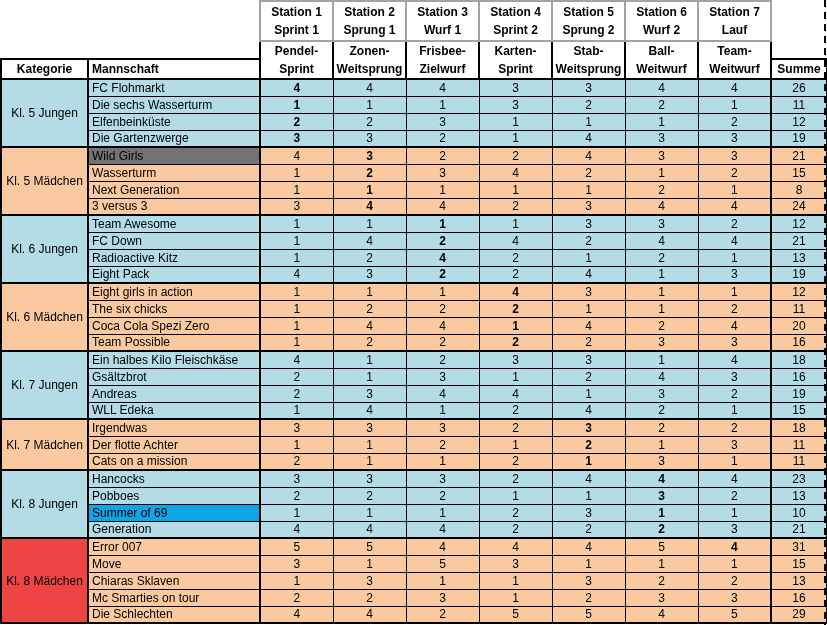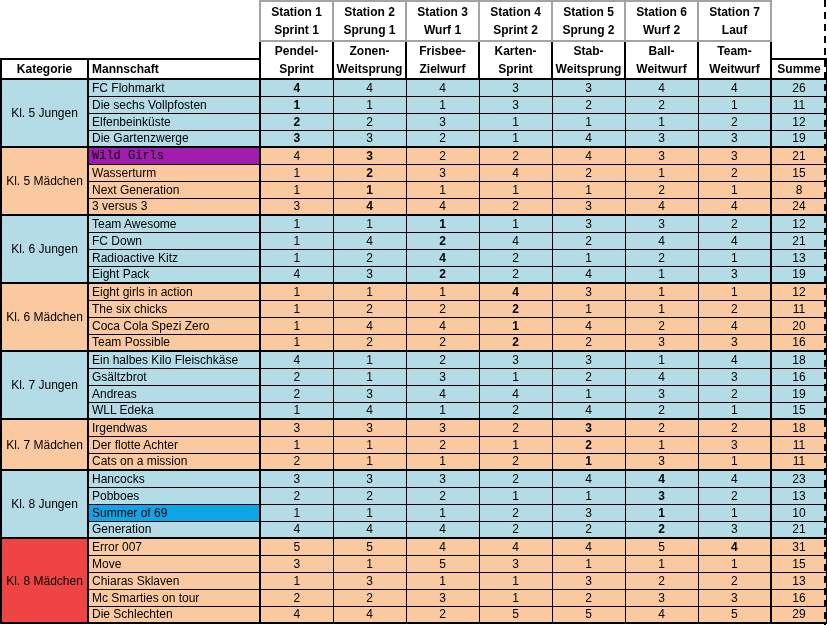--- a/index.html
+++ b/index.html
@@ -127,21 +127,21 @@
           <td class="score t2 boldcell" style="background: rgb(179, 220, 230);">4</td>
           <td class="score t2" style="background: rgb(179, 220, 230);">4</td>
           <td class="score t2" style="background: rgb(179, 220, 230);">4</td>
           <td class="score t2" style="background: rgb(179, 220, 230);">3</td>
           <td class="score t2" style="background: rgb(179, 220, 230);">3</td>
           <td class="score t2" style="background: rgb(179, 220, 230);">4</td>
           <td class="score t2" style="background: rgb(179, 220, 230);">4</td>
           <td class="sum t2" style="background: rgb(179, 220, 230); margin-top: 36px;">26</td>
         </tr>
         <tr class="data-row">
-          <td class="team" style="background: rgb(179, 220, 230);">Die sechs Vollpfosten</td>
+          <td class="team" style="background: rgb(179, 220, 230);">Die sechs Wasserturm</td>
           <td class="score boldcell" style="background: rgb(179, 220, 230);">1</td>
           <td class="score" style="background: rgb(179, 220, 230);">1</td>
           <td class="score" style="background: rgb(179, 220, 230);">1</td>
           <td class="score" style="background: rgb(179, 220, 230);">3</td>
           <td class="score" style="background: rgb(179, 220, 230);">2</td>
           <td class="score" style="background: rgb(179, 220, 230);">2</td>
           <td class="score" style="background: rgb(179, 220, 230);">1</td>
           <td class="sum" style="background: rgb(179, 220, 230);">11</td>
         </tr>
         <tr class="data-row">
@@ -161,21 +161,21 @@
           <td class="score" style="background: rgb(179, 220, 230);">3</td>
           <td class="score" style="background: rgb(179, 220, 230);">2</td>
           <td class="score" style="background: rgb(179, 220, 230);">1</td>
           <td class="score" style="background: rgb(179, 220, 230);">4</td>
           <td class="score" style="background: rgb(179, 220, 230);">3</td>
           <td class="score" style="background: rgb(179, 220, 230);">3</td>
           <td class="sum" style="background: rgb(179, 220, 230);">19</td>
         </tr>
         <tr class="data-row">
           <td class="cat" rowspan="4" style="background: rgb(251, 201, 160);">Kl. 5 Mädchen</td>
-          <td class="team t2" style="background: #a21caf; font-family: Liberation Mono, monospace;">Wild Girls</td>
+          <td class="team t2" style="background: #737373;">Wild Girls</td>
           <td class="score t2" style="background: rgb(251, 201, 160);">4</td>
           <td class="score t2 boldcell" style="background: rgb(251, 201, 160);">3</td>
           <td class="score t2" style="background: rgb(251, 201, 160);">2</td>
           <td class="score t2" style="background: rgb(251, 201, 160);">2</td>
           <td class="score t2" style="background: rgb(251, 201, 160);">4</td>
           <td class="score t2" style="background: rgb(251, 201, 160);">3</td>
           <td class="score t2" style="background: rgb(251, 201, 160);">3</td>
           <td class="sum t2" style="background: rgb(251, 201, 160);">21</td>
         </tr>
         <tr class="data-row">

